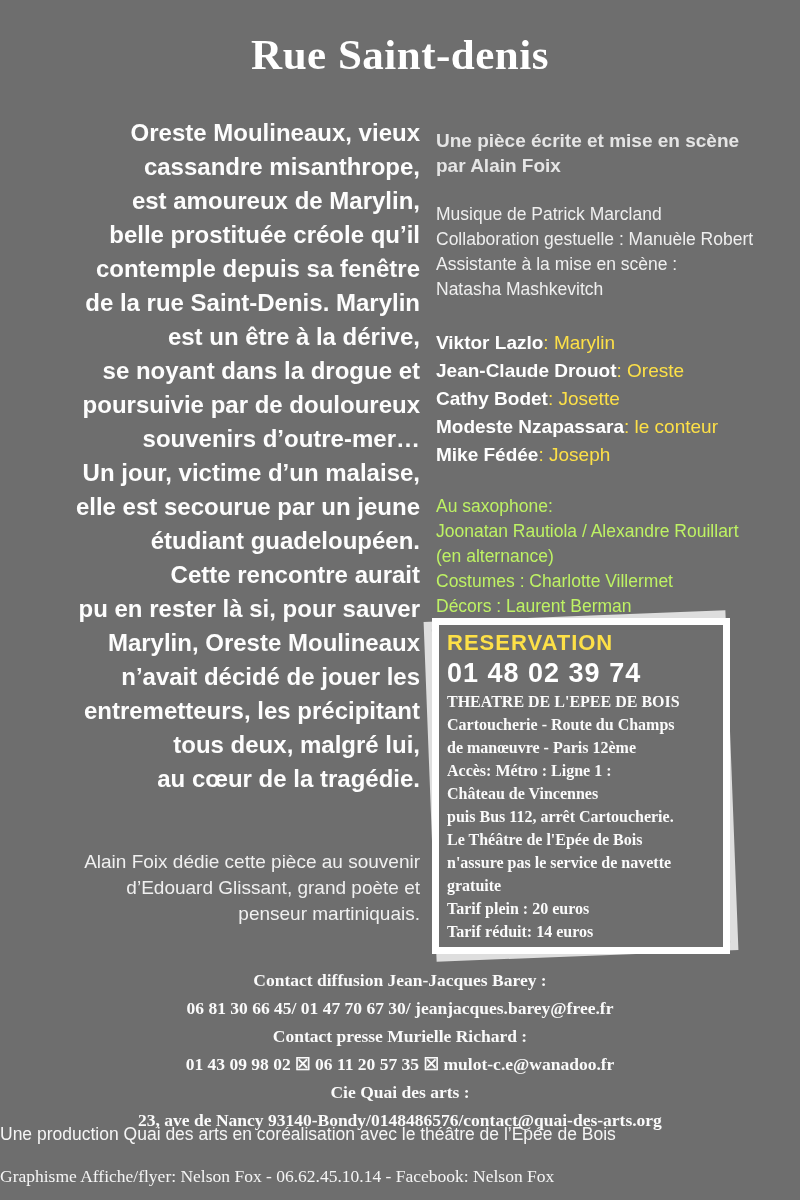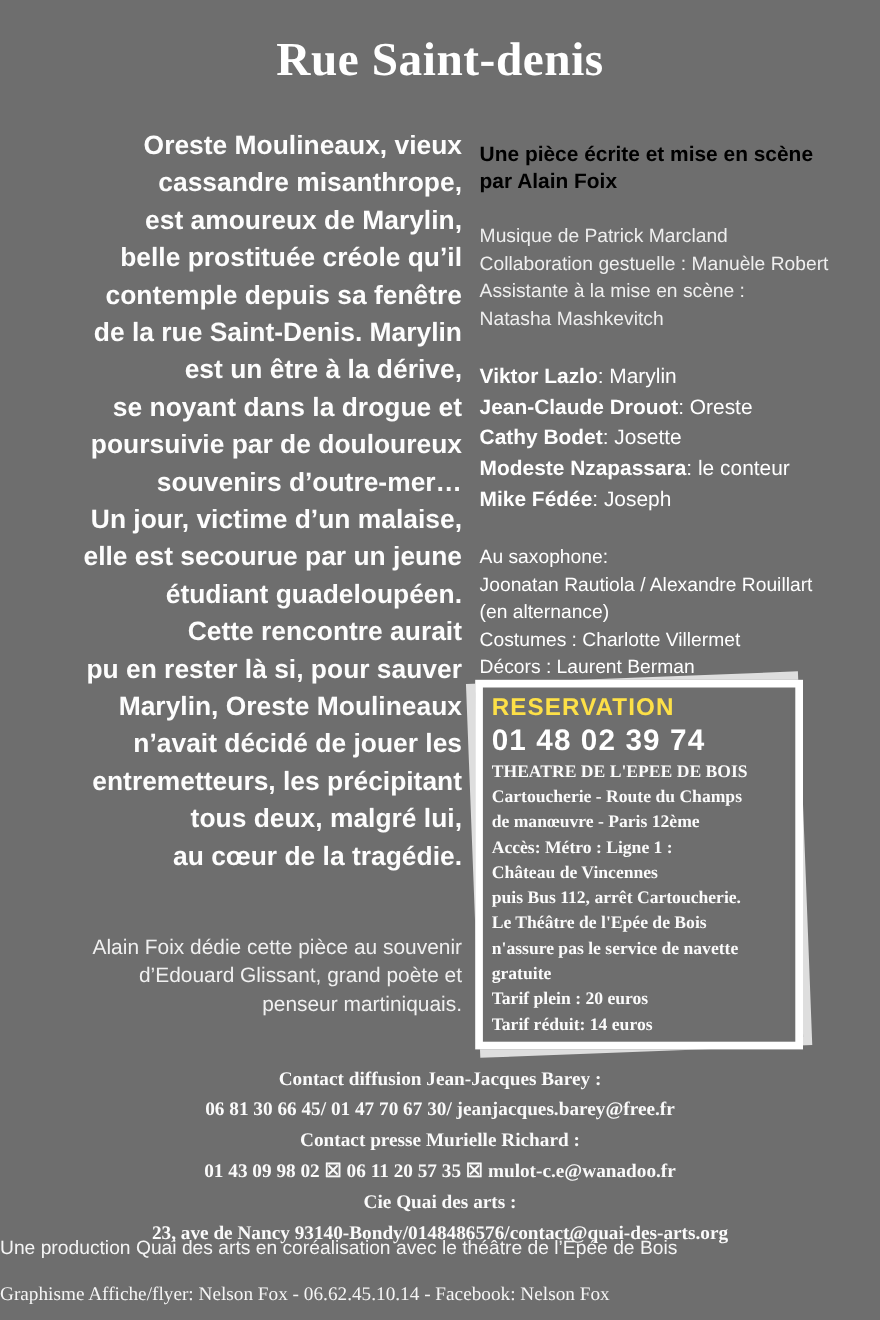--- a/index.html
+++ b/index.html
@@ -19,31 +19,31 @@
     white-space:pre-line; color:#fdfdfd;
   }
   .dedication {
     position:absolute; top:849px; left:30px; width:390px;
     text-align:right; font-weight:400; font-size:19px; line-height:26px;
     white-space:pre-line; color:#f0f0f0;
   }
   .credits { position:absolute; top:128px; left:436px; width:362px; }
   .credits-heading {
     font-weight:700; font-size:19px; line-height:25px;
-    white-space:pre-line; margin:0 0 24px 0; color:#000000;
+    white-space:pre-line; margin:0 0 24px 0; color:#e5e5e5;
   }
   .crew {
     font-size:17.5px; line-height:25px; white-space:pre-line;
     margin:0 0 27px 0; color:#efefef;
   }
   .cast { margin:0 0 25px 0; font-size:19px; line-height:28px; }
   .cast-bold { font-weight:700; color:#ffffff; }
-  .cast-rest { font-weight:400; color:#ffffff; }
+  .cast-rest { font-weight:400; color:#fde047; }
   .additional-credits {
-    font-size:17.5px; line-height:25px; white-space:pre-line; color:#ffffff;
+    font-size:17.5px; line-height:25px; white-space:pre-line; color:#bef264;
   }
   .res-wrap { position:absolute; left:432px; top:618px; width:298px; height:336px; }
   .res-frame {
     position:absolute; inset:-2px; border:8px solid #dedede;
     transform:rotate(-2.2deg);
   }
   .res-box {
     position:absolute; inset:0; box-sizing:border-box;
     border:7px solid #ffffff; background:#6e6e6e; padding:4px 8px;
   }

